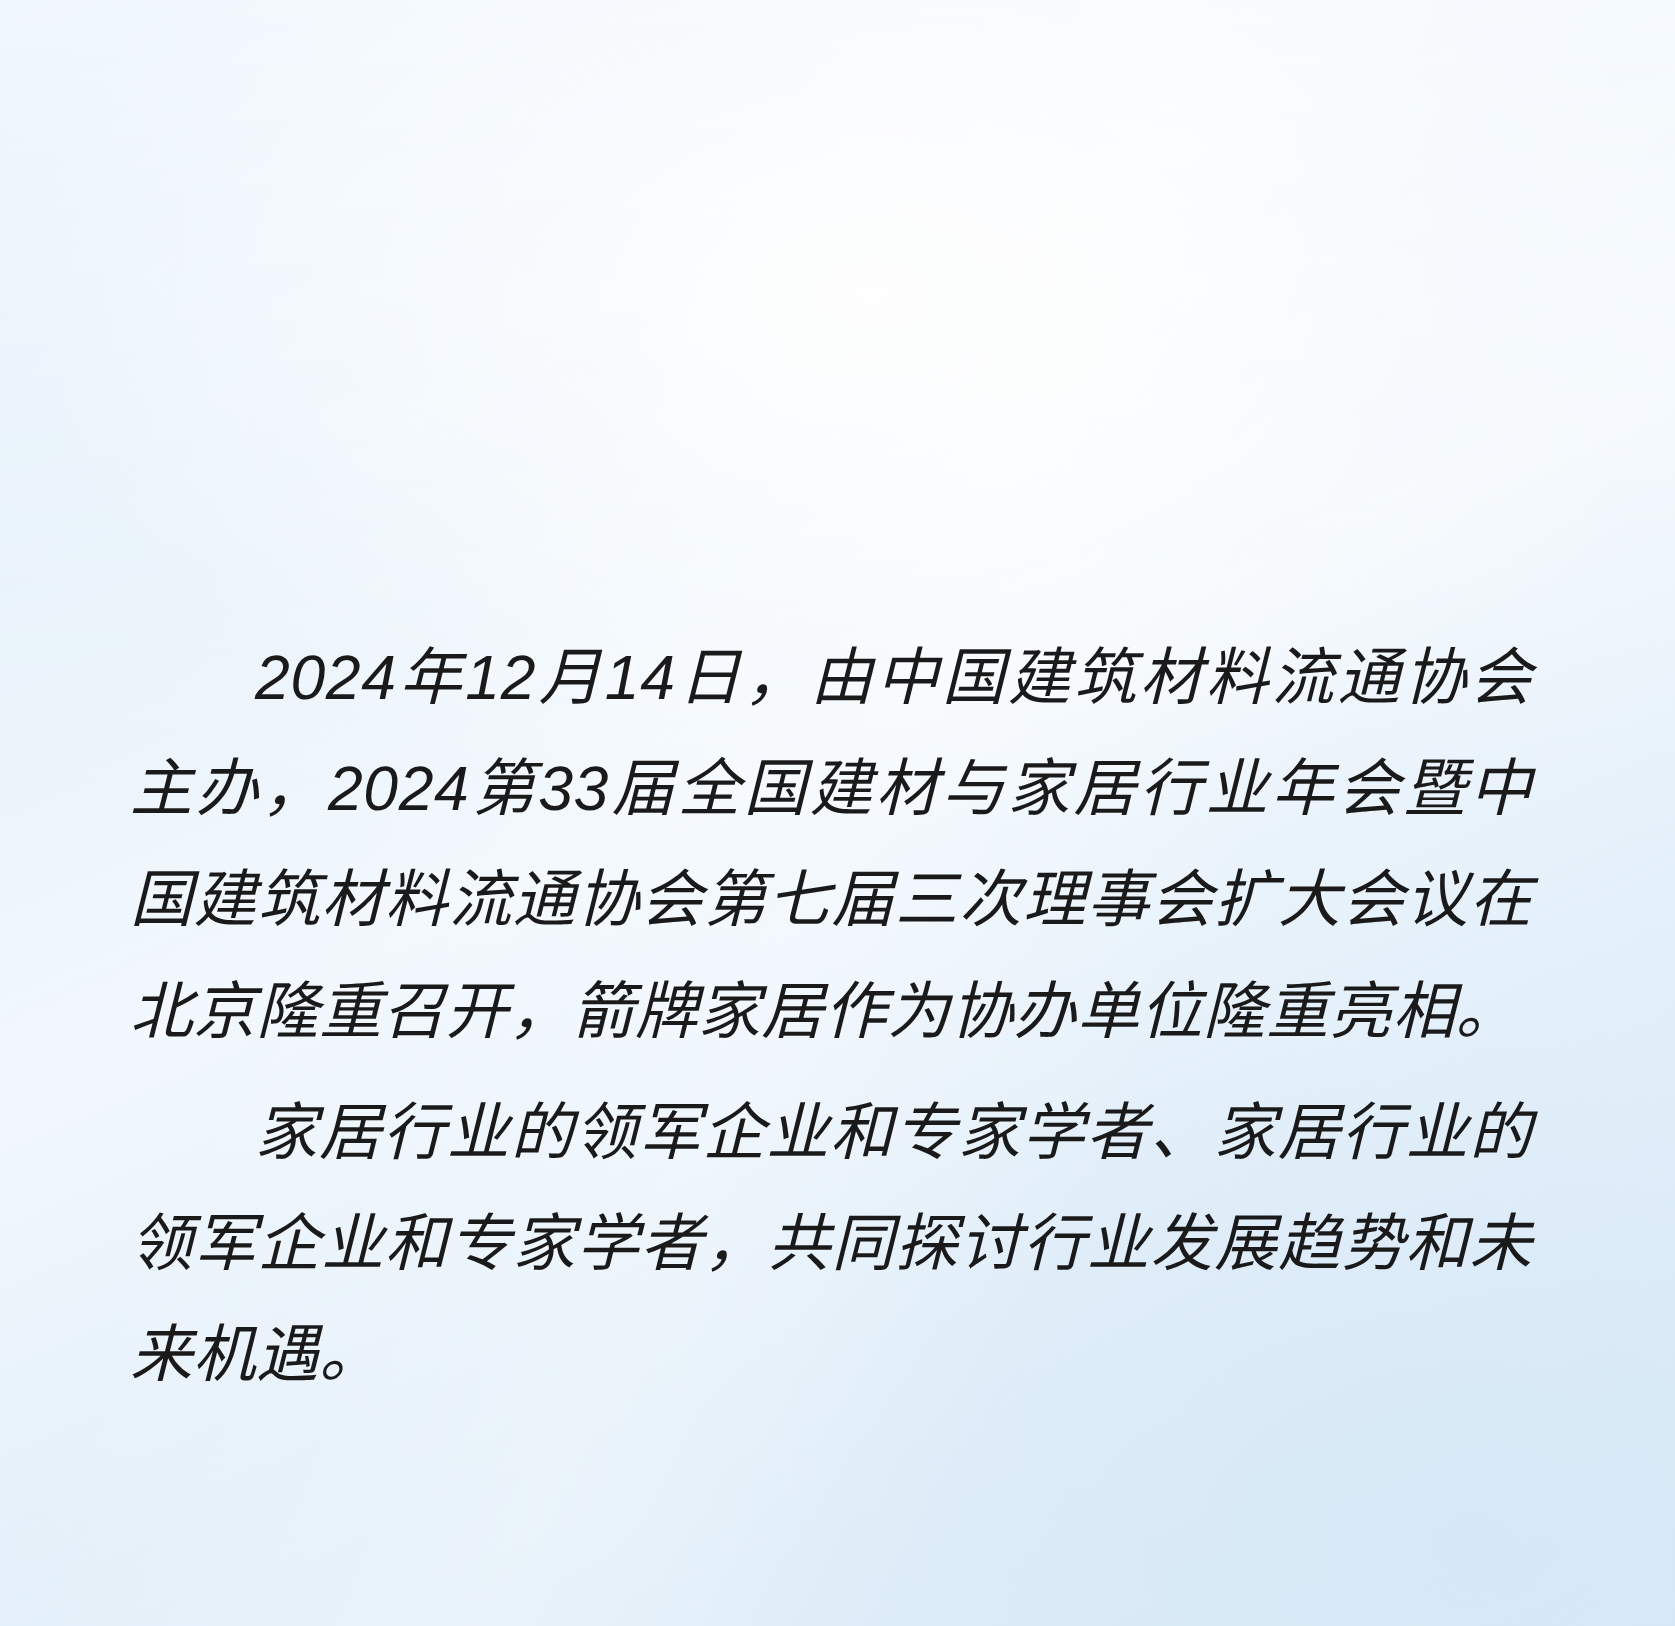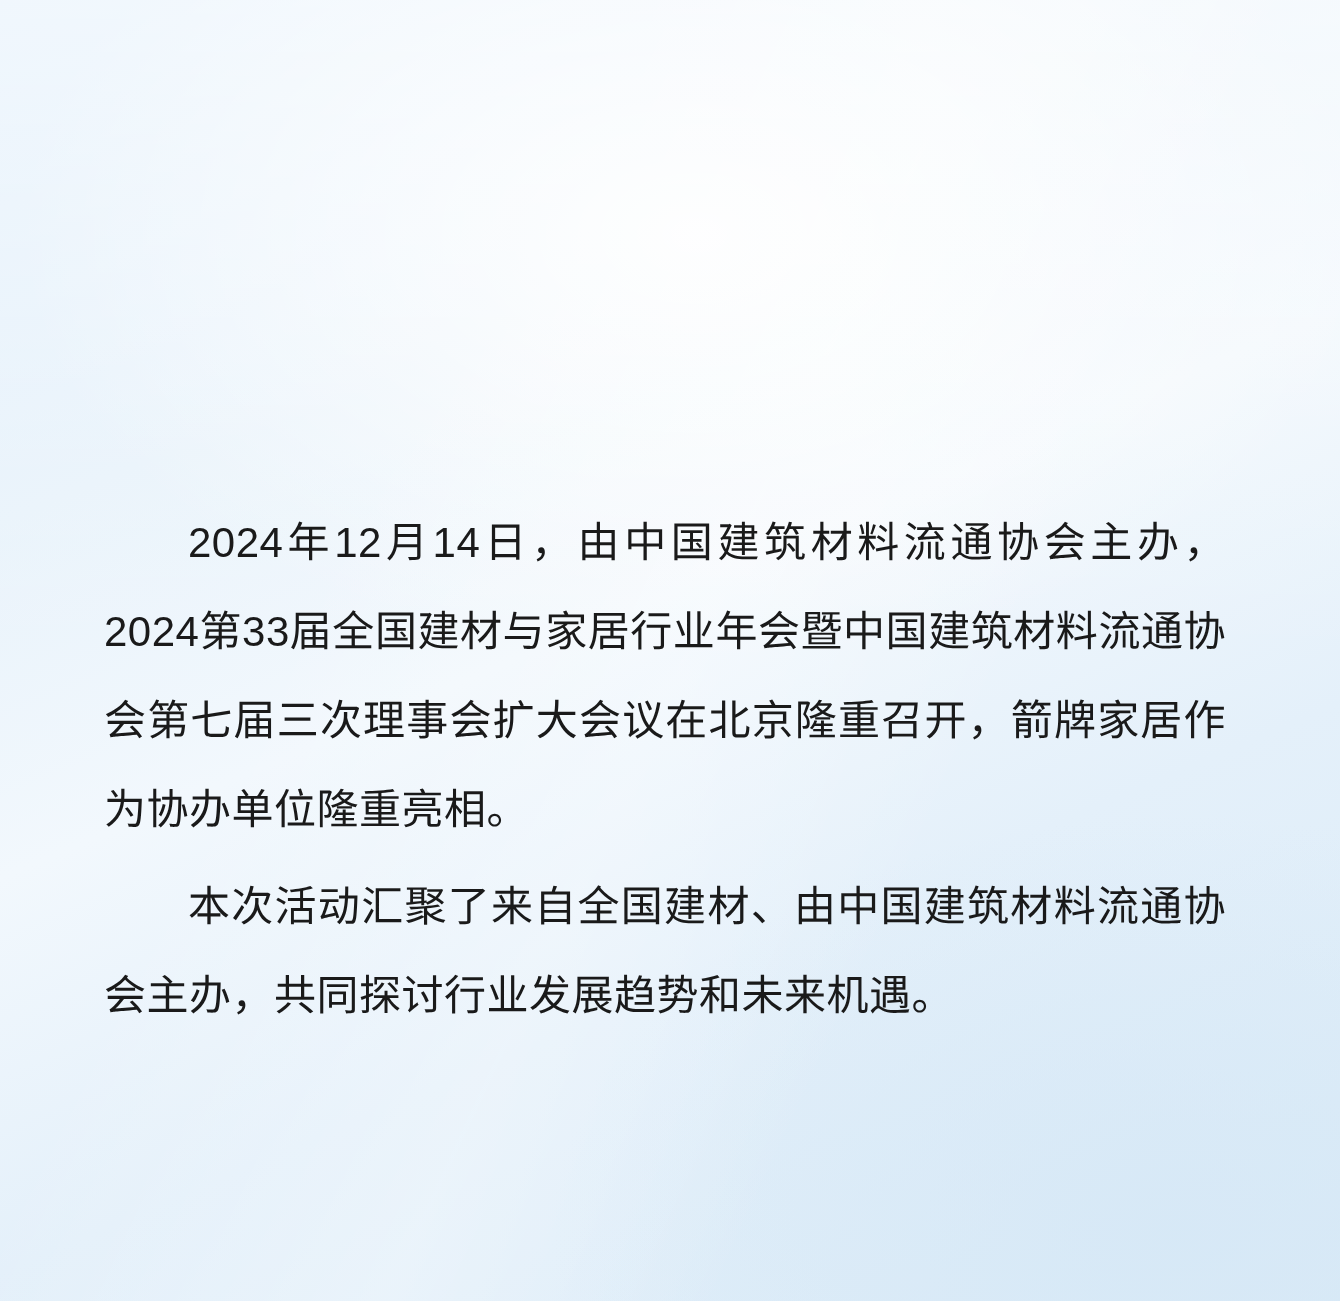--- a/index.html
+++ b/index.html
@@ -51,30 +51,31 @@
     position: absolute;
     left: 104px;
     top: 498px;
     width: 1122px;
     z-index: 2;
   }
 
   .para {
     margin: 0 0 8px 0;
     color: #1a1a1a;
-    font-size: 42px;
+    font-size: 50px;
     line-height: 89px;
     letter-spacing: 0.5px;
     text-indent: 2em;
     text-align: justify;
     text-justify: inter-ideograph;
     font-weight: 400;
+    font-style: italic;
   }
 </style>
 </head>
 <body>
 
 <div id="page">
   <div id="content">
     <p class="para">2024年12月14日，由中国建筑材料流通协会主办，2024第33届全国建材与家居行业年会暨中国建筑材料流通协会第七届三次理事会扩大会议在北京隆重召开，箭牌家居作为协办单位隆重亮相。</p>
-    <p class="para">本次活动汇聚了来自全国建材、由中国建筑材料流通协会主办，共同探讨行业发展趋势和未来机遇。</p>
+    <p class="para">家居行业的领军企业和专家学者、家居行业的领军企业和专家学者，共同探讨行业发展趋势和未来机遇。</p>
   </div>
 </div>
 
 </body></html>

